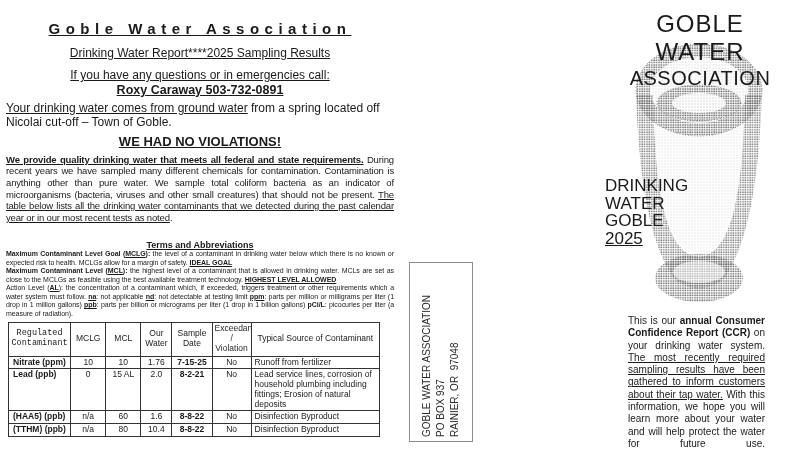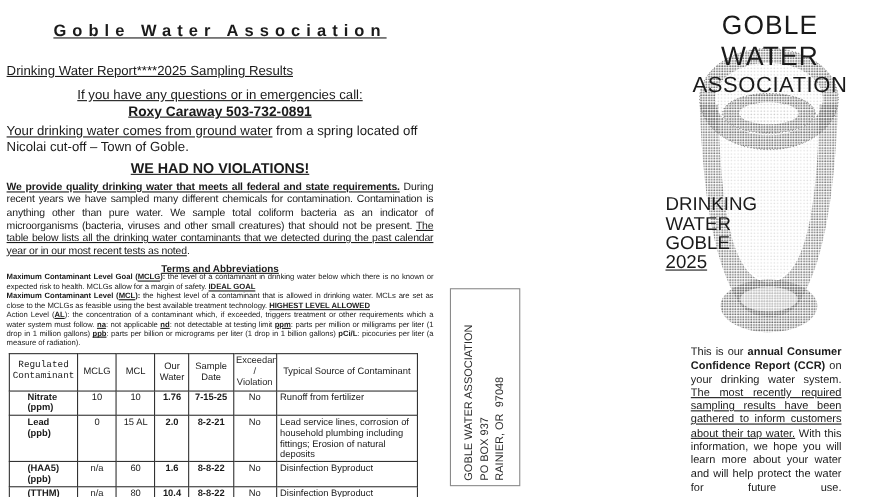--- a/index.html
+++ b/index.html
@@ -9,45 +9,45 @@
     font-family:"Liberation Sans", sans-serif;
     -webkit-font-smoothing:antialiased;
   }
   .b{font-weight:bold;margin-top:28px;}
   .u{text-decoration:underline;}
 
   
   .left-page{position:absolute;left:6px;top:0;width:388px;}
   .doc-title{margin-top:20px;text-align:center;font-size:15px;font-weight:bold;letter-spacing:5.5px;}
   .doc-title span{text-decoration:underline;}
-  .subtitle{margin-top:20px;font-size:12px;}
+  .subtitle{margin-top:9px;text-align:center;font-size:12px;}
   .emergency{margin-top:8px;text-align:center;font-size:12px;}
   .contact{margin-top:1px;text-align:center;font-size:12.5px;font-weight:bold;}
   .source{margin-top:5px;text-align:left;font-size:12px;line-height:1.16;}
   .violations{margin-top:4px;text-align:center;font-size:13px;font-weight:bold;}
   .intro{margin-top:5px;font-size:9.5px;letter-spacing:-0.15px;line-height:1.22;text-align:justify;}
-  .terms-title{margin-top:5px;text-align:center;font-size:9px;font-weight:bold;}
+  .terms-title{margin-top:17px;text-align:center;font-size:9px;font-weight:bold;}
   .terms{font-size:7px;line-height:1.22;text-align:justify;letter-spacing:-0.05px;}
 
   
   table.contaminants{
     margin-top:3px;margin-left:2px;width:372px;
     border-collapse:collapse;table-layout:fixed;
   }
   table.contaminants th, table.contaminants td{
     border:1px solid #333333;padding:1px 2px;vertical-align:top;
     font-size:8.5px;line-height:1.15;overflow:hidden;
   }
   table.contaminants th{vertical-align:middle;font-weight:normal;text-align:center;}
   th.h-contaminant{text-align:left;font-weight:bold;padding-left:3px;font-family:Liberation Mono, monospace;}
   th.h-our, th.h-date{font-weight:bold;}
   th.h-exceed{font-size:5.8px;line-height:1.35;color:#2a2a2a;}
   table.contaminants td{text-align:center;}
-  table.contaminants td:nth-child(1){text-align:left;font-weight:bold;padding-left:16px;}
-  table.contaminants td:nth-child(4){font-weight:bold;margin-left:22px;}
+  table.contaminants td:nth-child(1){text-align:left;font-weight:bold;padding-left:4px;}
+  table.contaminants td:nth-child(4){font-weight:normal;margin-left:22px;}
   table.contaminants td:nth-child(5){font-weight:bold;}
   table.contaminants td:nth-child(7){text-align:left;padding-left:3px;}
   tr.header-row{height:34px;}
 
   
   .mailing-box{
     position:absolute;left:409px;top:262px;width:62px;height:178px;
     border:1px solid #8a8a8a;
   }
   .mailing-text{

